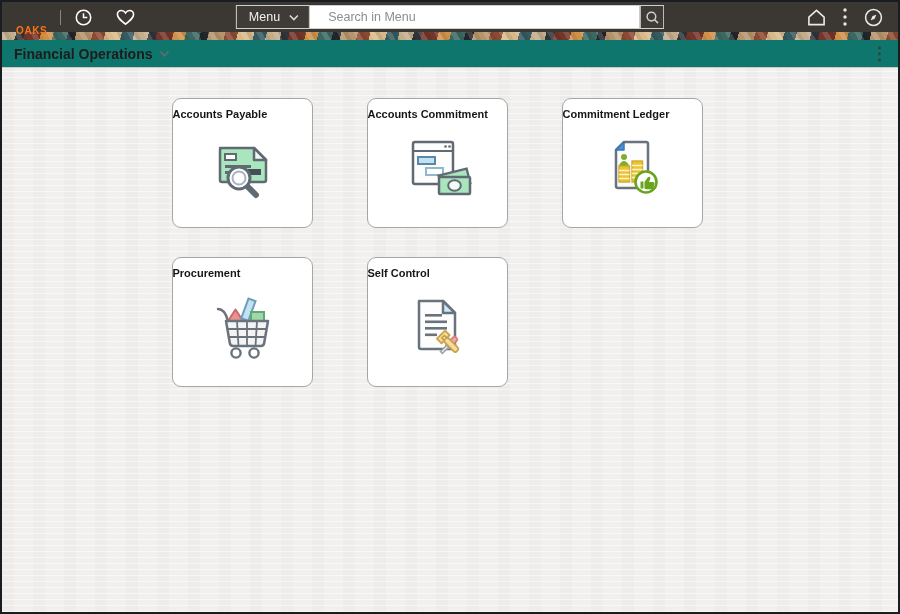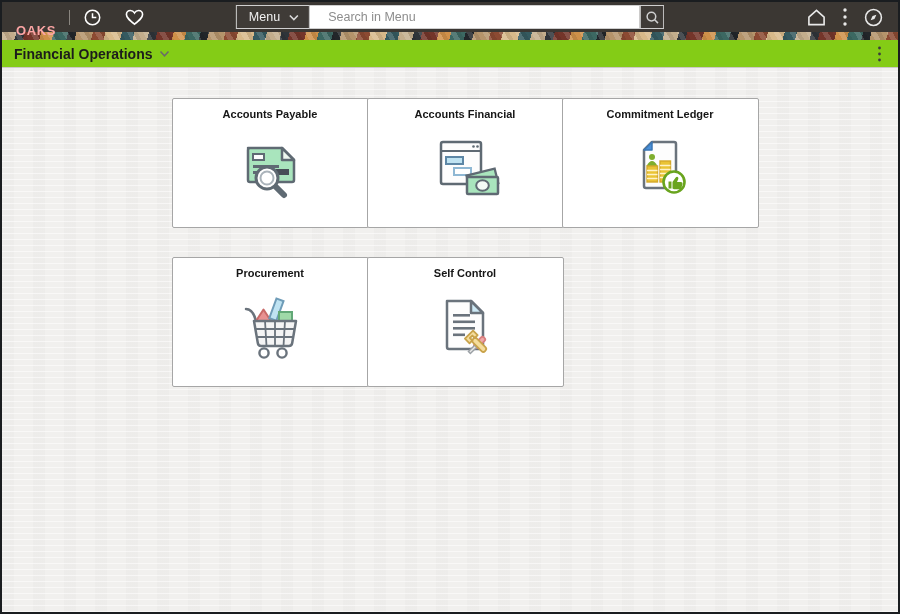--- a/index.html
+++ b/index.html
@@ -6,21 +6,21 @@
   html,body { width:900px; height:614px; font-family:"Liberation Sans", sans-serif; background:#ffffff; }
   .window{
     width:900px; height:614px; border:2px solid #1a1d20; background:#f1f0ee;
     display:flex; flex-direction:column; overflow:hidden;
   }
   
   .topbar{
     height:30px; flex:0 0 30px; background:#3b3733; position:relative;
     display:flex; align-items:center; padding:0 8px;
   }
-  .logo{ color:#fca5a5; font-weight:bold; font-size:13px; letter-spacing:.6px; margin-left:6px;margin-top:27px;}
+  .logo{ color:#f97316; font-weight:bold; font-size:10px; letter-spacing:.6px; margin-left:6px;margin-top:27px;}
   .tb-divider{ width:1px; height:15px; background:#8a8680; margin:0 13px; }
   .tb-icon{ display:flex; align-items:center; justify-content:center; cursor:pointer; }
   .tb-icon + .tb-icon{ margin-left:22px; }
   .search-group{
     position:absolute; left:50%; top:3px; transform:translateX(-50%);
     display:flex; height:24px;
   }
   .menu-btn{
     display:flex; align-items:center; gap:9px; padding:0 10px 0 12px;
     background:#3f3b37; border:1px solid #cfcfcf; color:#f0f0f0; font-size:12.5px;
@@ -42,42 +42,42 @@
     height:8px; flex:0 0 8px;
     background:
       repeating-linear-gradient(60deg, rgba(255,255,255,.14) 0 5px, rgba(0,0,0,.08) 5px 9px, transparent 9px 14px),
       repeating-linear-gradient(105deg,
         #c3ad8c 0 14px, #2f3439 14px 22px, #74352a 22px 38px, #cf9049 38px 50px,
         #3c6862 50px 64px, #22262a 64px 72px, #b5946b 72px 88px, #8c4a32 88px 100px,
         #d8b98a 100px 116px, #355a60 116px 128px);
   }
   
   .subheader{
-    height:28px; flex:0 0 28px; background:#84cc16; border-bottom:1px solid #ccc9c5;
+    height:28px; flex:0 0 28px; background:#0f766e; border-bottom:1px solid #ccc9c5;
     display:flex; align-items:center; padding:0 12px;
   }
   .page-title{ font-size:14px; font-weight:bold; color:#1c1c1c; }
   .title-chevron{ margin-left:7px; display:flex; align-items:center; cursor:pointer; }
   .sub-actions{ margin-left:auto; display:flex; align-items:center; padding-right:4px; cursor:pointer; }
   
   .content{
     flex:1 1 auto; overflow:hidden;
     background-color:#f1f0ee;
     background-image:
       repeating-linear-gradient(0deg, rgba(255,255,255,.55) 0 1px, transparent 1px 6px),
       repeating-linear-gradient(90deg, rgba(0,0,0,.016) 0 12px, transparent 12px 31px);
   }
   .tile-grid{
     width:557px; margin:30px auto 0;
     display:grid; grid-template-columns:repeat(3,167px);
     column-gap:28px; row-gap:29px;
   }
   .tile{
-    width:197px; height:130px; background:#ffffff; border:1px solid #a6a6a6;
-    border-radius:2px; cursor:pointer; text-align:center; padding-top:9px;
+    width:141px; height:130px; background:#ffffff; border:1px solid #a6a6a6;
+    border-radius:9px; cursor:pointer; text-align:left; padding-top:9px;
   }
   .tile-label{ font-size:11px; font-weight:bold; color:#161616; }
   .tile-art{ margin-top:10px; display:flex; justify-content:center; }
 </style>
 </head>
 <body>
 
 <div class="window">
 
   <header class="topbar">
@@ -167,21 +167,21 @@
             <rect x="19" y="41" width="15" height="3" fill="#5f6a73"></rect>
             <rect x="42" y="39" width="13" height="6" fill="#474f57"></rect>
             <line x1="41" y1="56" x2="50" y2="65" stroke="#5f6a73" stroke-width="6" stroke-linecap="round"></line>
             <circle cx="33" cy="48" r="11" fill="#ffffff" stroke="#5f6a73" stroke-width="3"></circle>
             <circle cx="33" cy="48" r="6.5" fill="none" stroke="#aab3ba" stroke-width="2"></circle>
           </svg>
         </div>
       </article>
 
       <article class="tile">
-        <div class="tile-label">Accounts Financial</div>
+        <div class="tile-label">Accounts Commitment</div>
         <div class="tile-art">
           <svg width="72" height="72" viewBox="0 0 72 72">
             <rect x="12" y="12" width="40" height="42" rx="2" fill="#fdfdfd" stroke="#5f6a73" stroke-width="2.5"></rect>
             <line x1="12" y1="21" x2="52" y2="21" stroke="#5f6a73" stroke-width="2"></line>
             <circle cx="44.5" cy="16.5" r="1.3" fill="#5f6a73"></circle>
               <circle cx="48.5" cy="16.5" r="1.3" fill="#5f6a73"></circle>
             <rect x="17" y="27" width="17" height="7" fill="#bfe3f2" stroke="#5d87a6" stroke-width="2"></rect>
             <rect x="25" y="38" width="17" height="7" fill="#ffffff" stroke="#8fb8d4" stroke-width="2"></rect>
             <g transform="rotate(-14 53 50)">
               <rect x="39" y="42" width="29" height="15" fill="#a9e5bd" stroke="#5f6a73" stroke-width="2.3"></rect>

